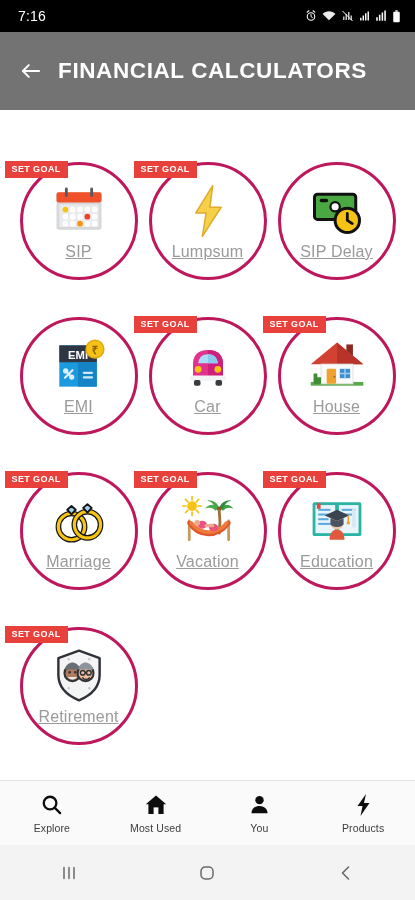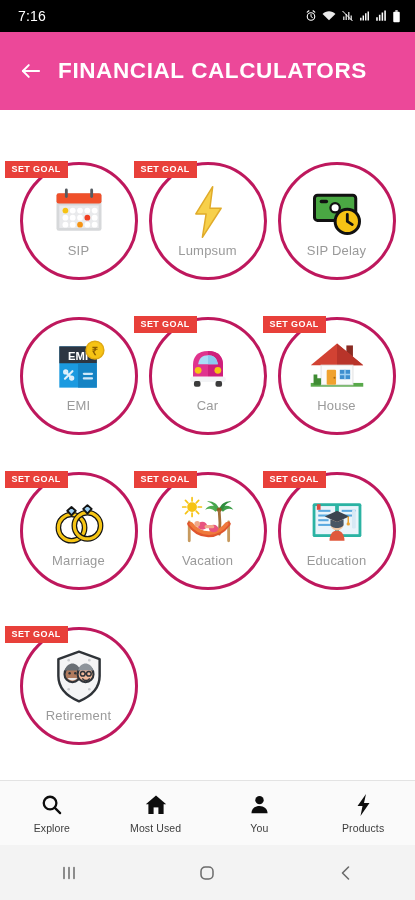--- a/index.html
+++ b/index.html
@@ -16,21 +16,21 @@
     height:32px; background:#000000; color:#ffffff;
     display:flex; align-items:center; justify-content:space-between;
     padding:0 14px 0 18px;
   }
   .status-time{ font-size:14px; font-weight:400; letter-spacing:.2px; }
   .status-icons{ display:flex; align-items:center; gap:5px; }
   .status-icons svg{ display:block; }
 
   
   .app-bar{
-    height:78px; background:#ec4899; color:#ffffff;
+    height:78px; background:#737373; color:#ffffff;
     display:flex; align-items:center; padding:0 14px 0 16px;
   }
   .back-btn{
     width:30px;height:30px;display:flex;align-items:center;justify-content:center;
     flex:0 0 auto; cursor:pointer;
   }
   .app-title{
     flex:1; text-align:center; font-size:22.5px; font-weight:700;
     letter-spacing:.6px; padding-right:22px; white-space:nowrap;
   }
@@ -62,22 +62,22 @@
     align-items:center; justify-content:center;
     cursor:pointer;
   }
   .icon-wrap{
     width:60px; height:60px;
     display:flex; align-items:center; justify-content:center;
     margin-bottom:2px;
   }
   .icon-wrap svg{ display:block; width:100%; height:100%; }
   .cell-label{
-    font-size:13px; color:#9a9a9a; letter-spacing:.2px;
-    text-align:center; line-height:1.1;
+    font-size:16px; color:#9a9a9a; letter-spacing:.2px;
+    text-align:center; line-height:1.1;text-decoration:underline;
   }
   .badge{
     position:absolute;
     top:-4px; left:-18px;
     background:#e8403a; color:#ffffff;
     font-size:9px; font-weight:700; letter-spacing:.4px;
     padding:4px 7px 4px 7px;
     line-height:1;
     z-index:3;
     cursor:pointer;

